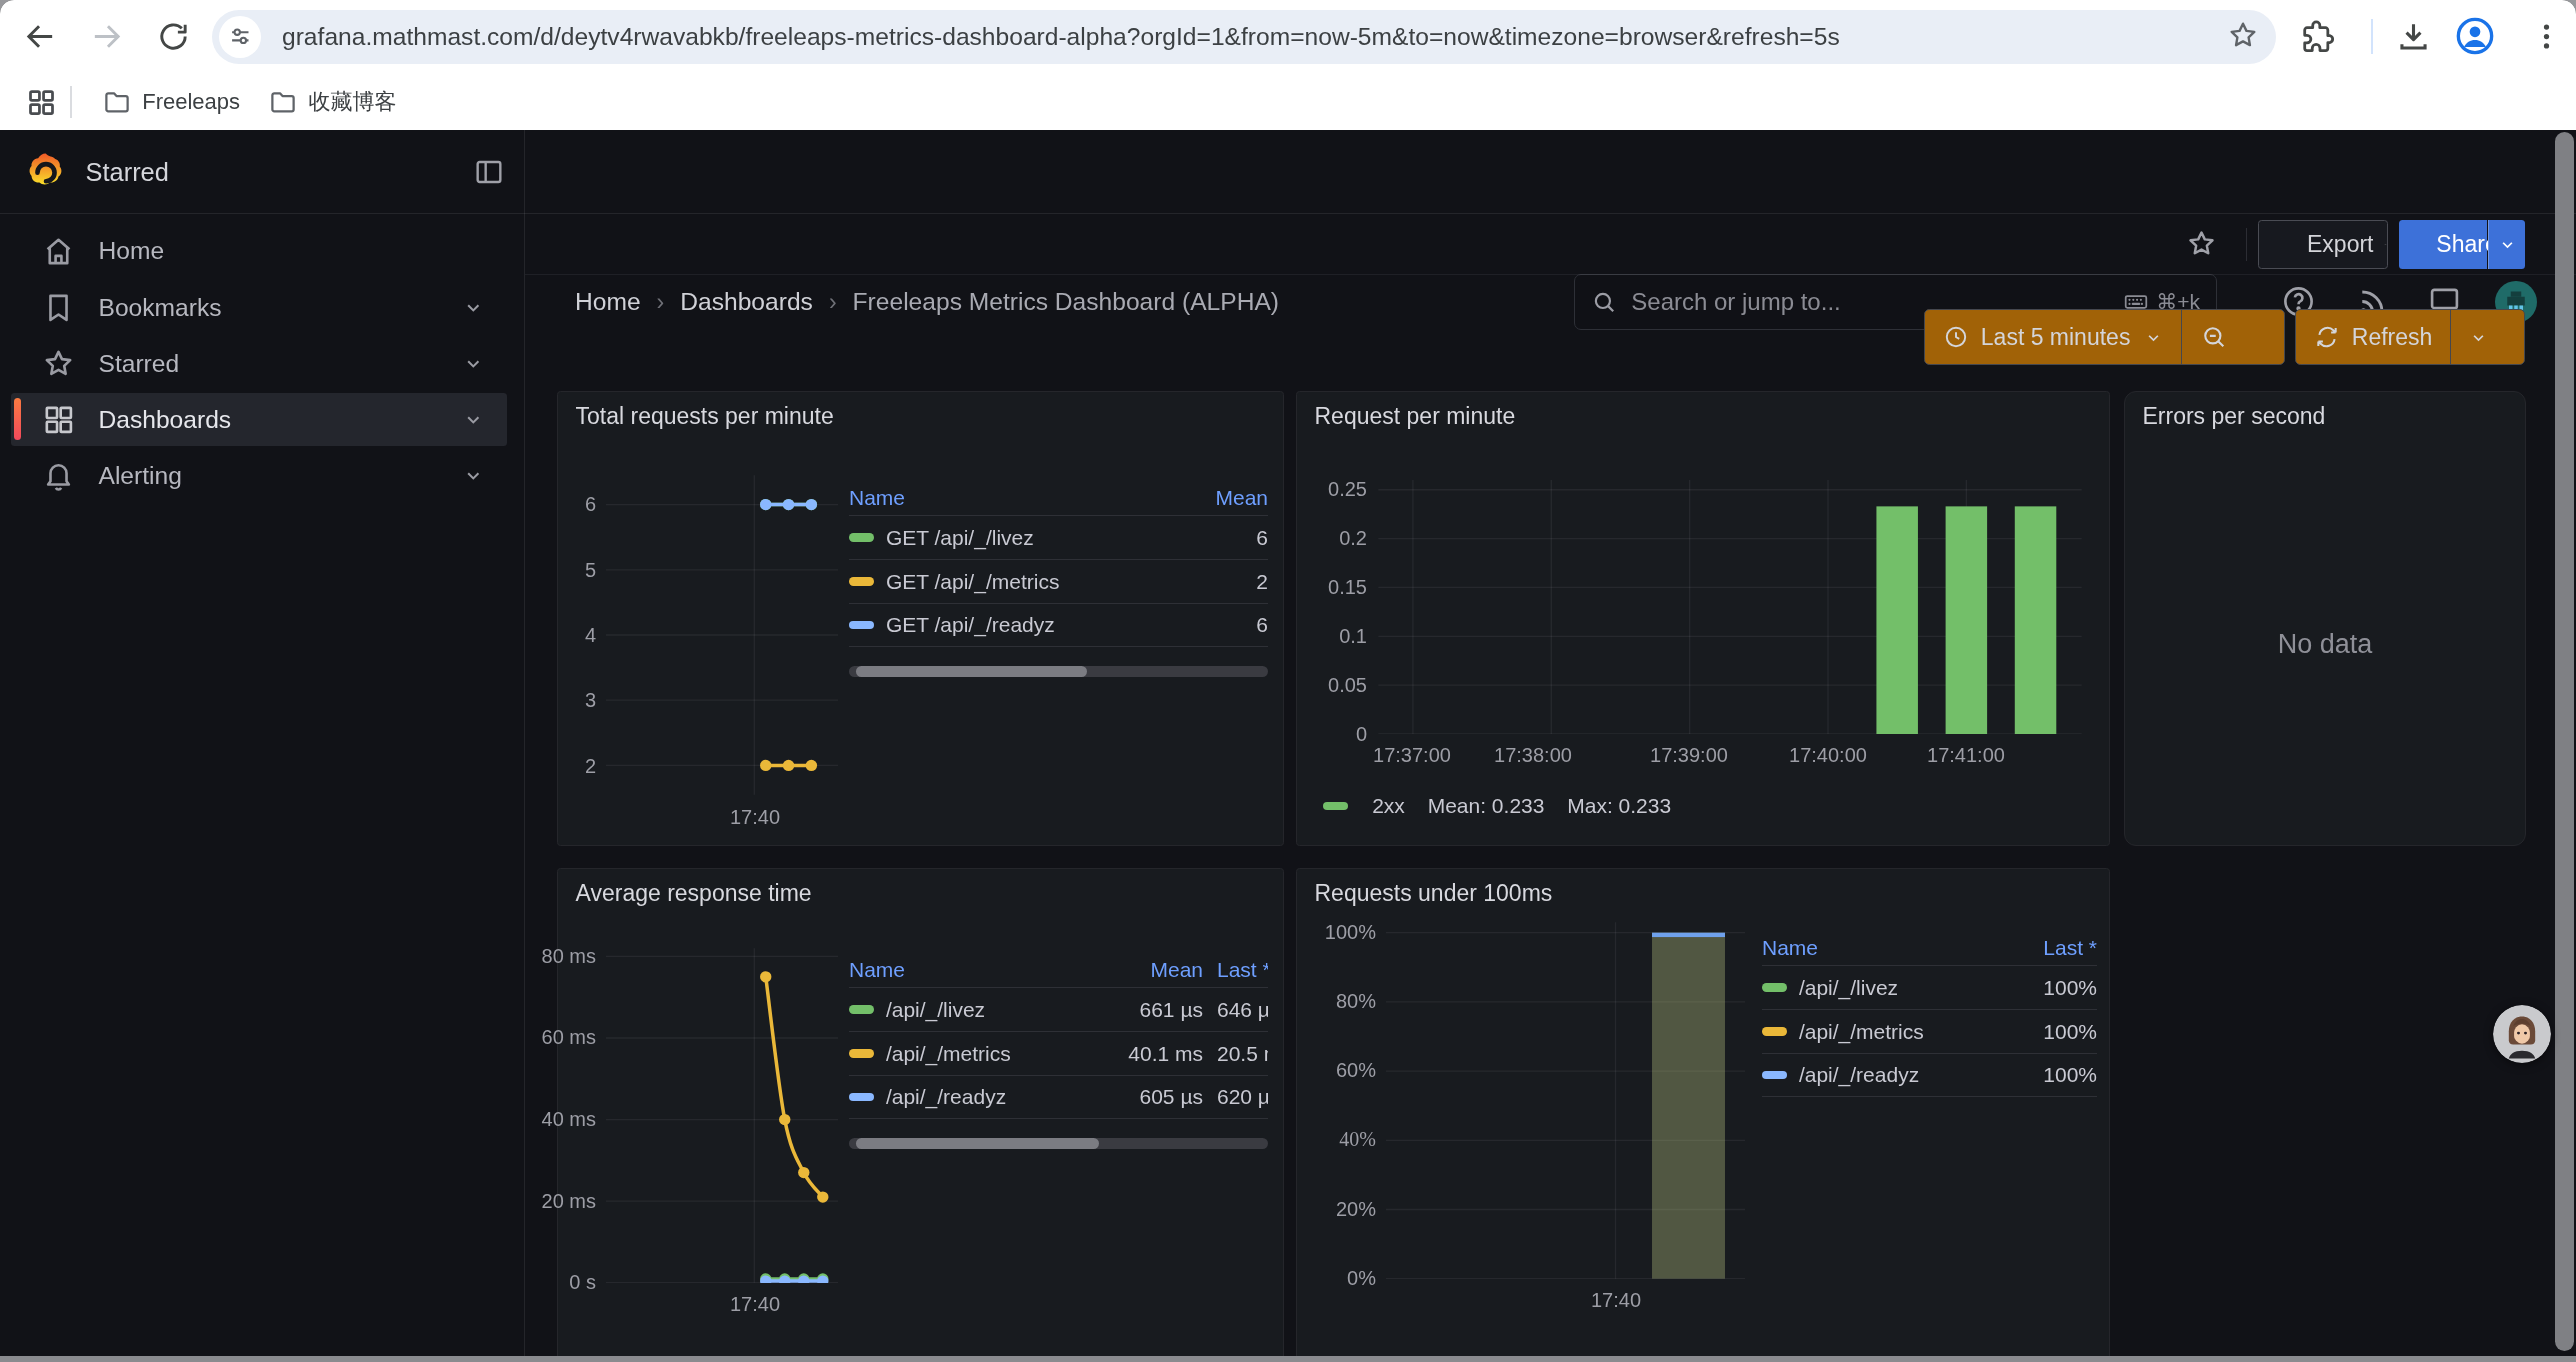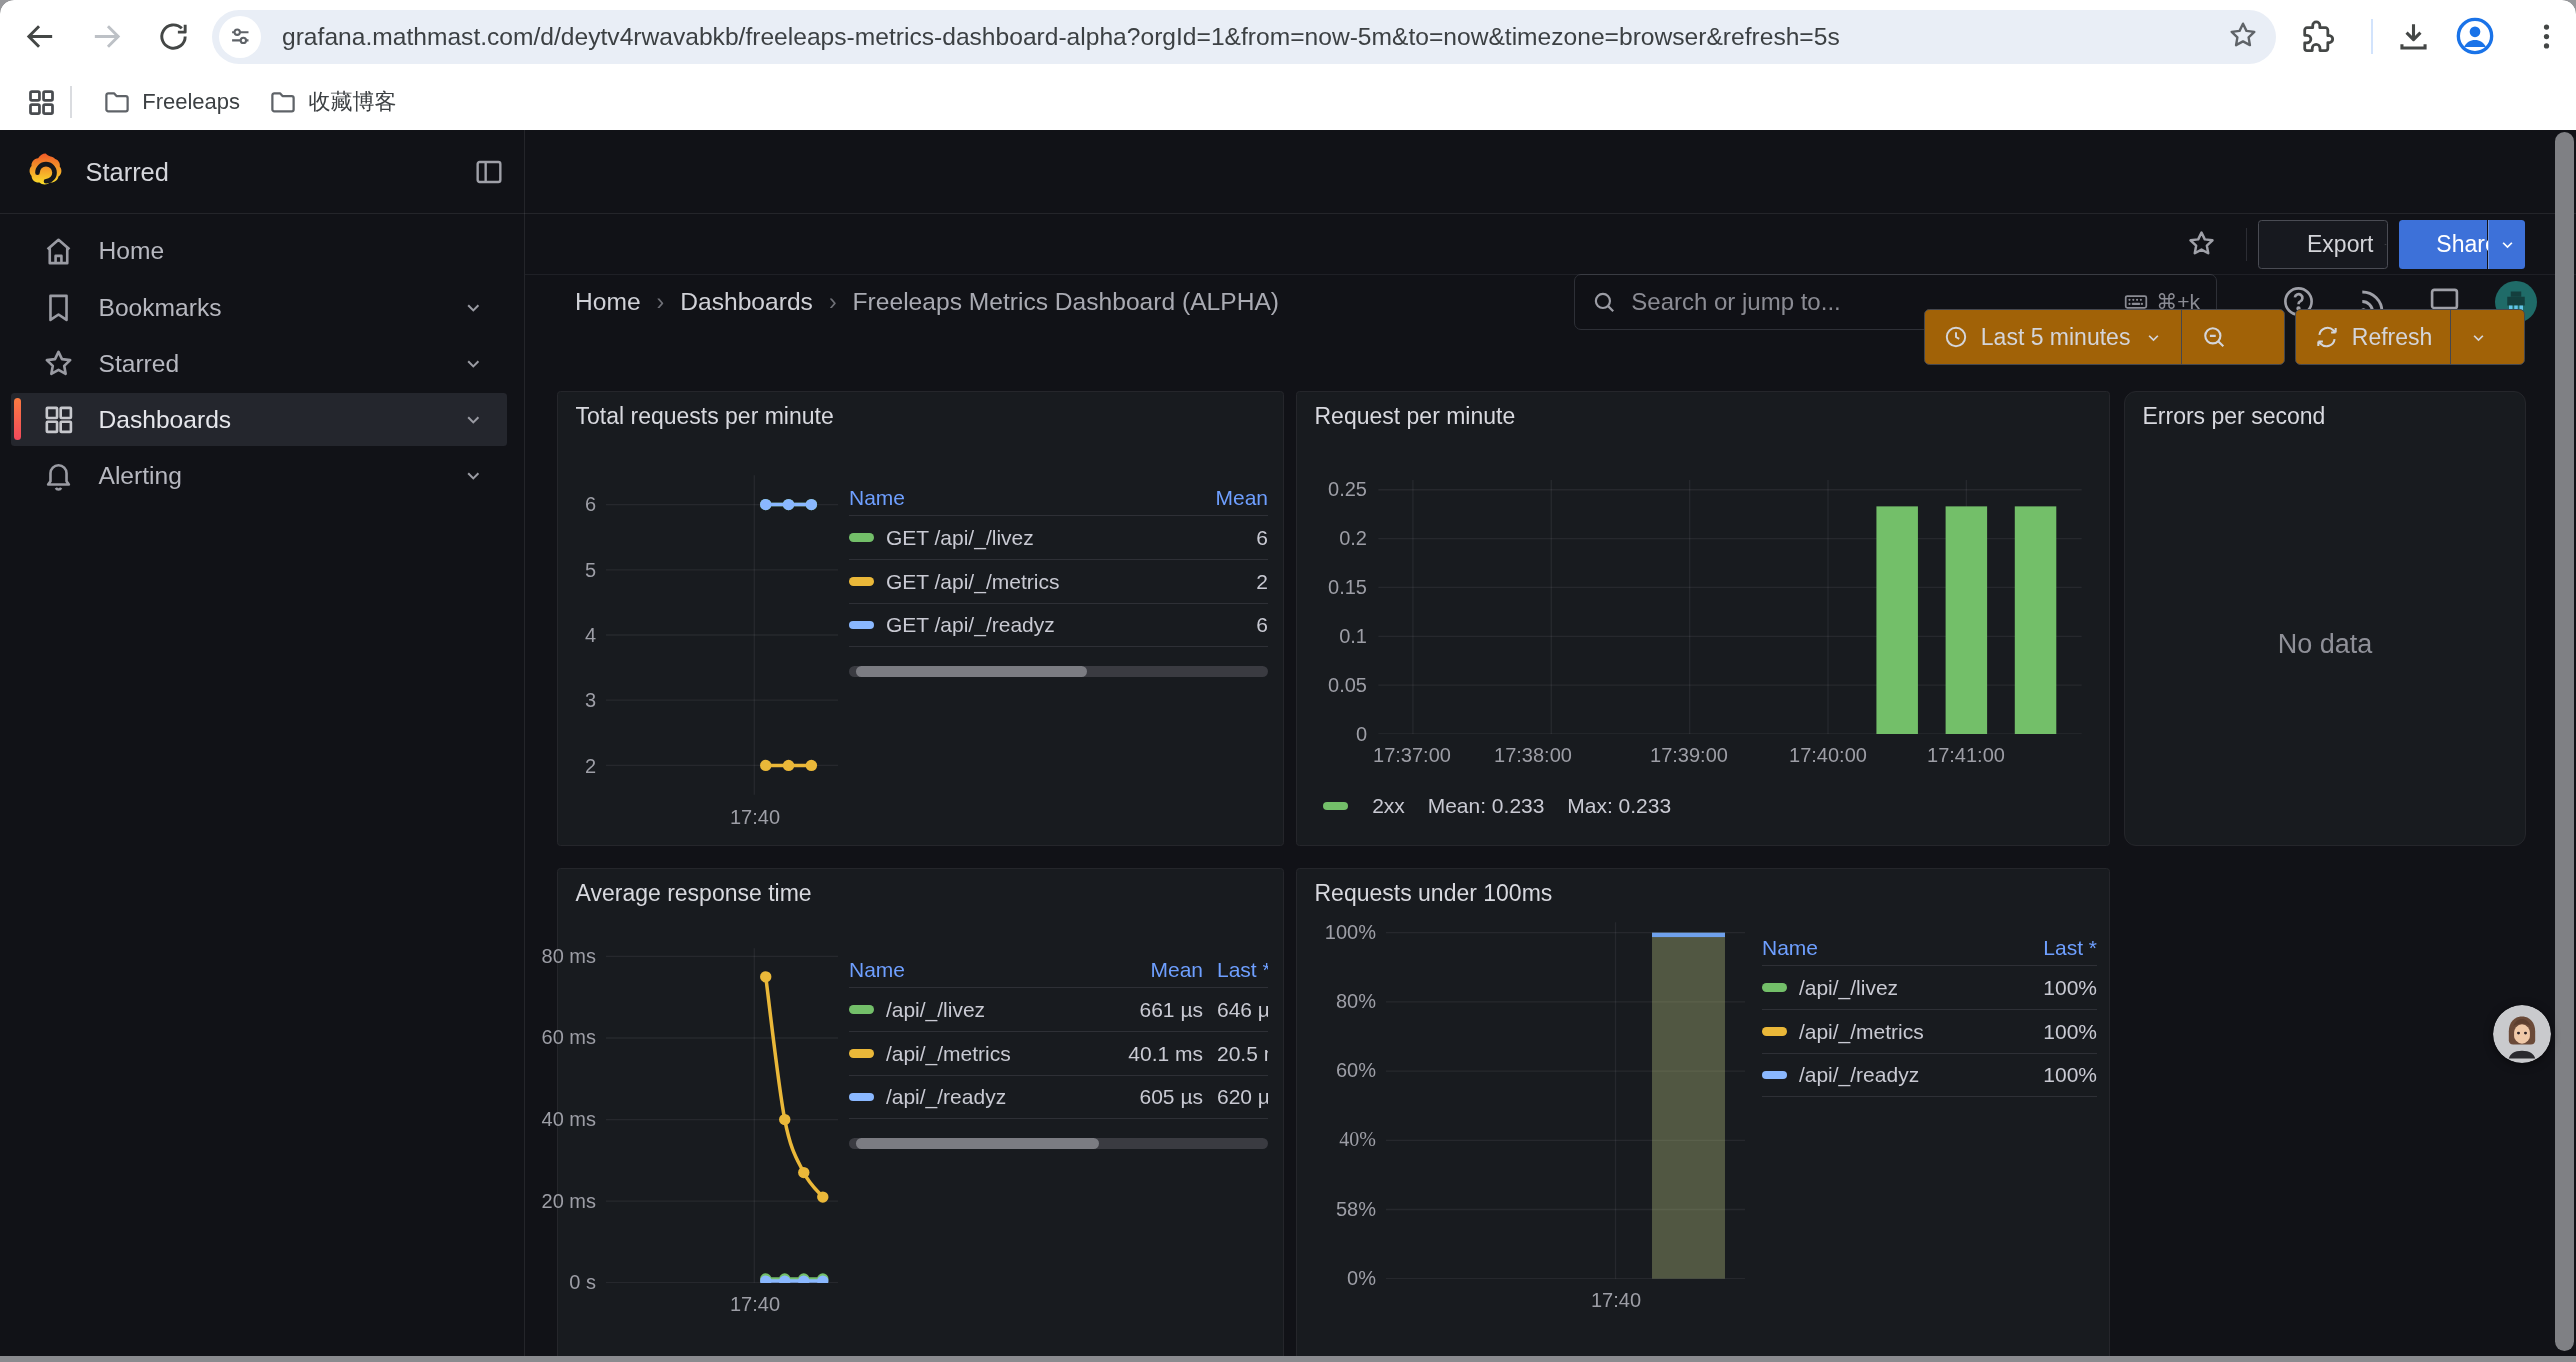--- a/index.html
+++ b/index.html
@@ -558,21 +558,21 @@
           <div class="lg-row">
             <span class="lg-cell" style="width: 210px; justify-content: flex-start;"><span class="chip" style="background: rgb(138, 184, 255);"></span>/api/_/readyz</span>
             <span class="lg-cell" style="width: 125px; justify-content: flex-end;">100%</span>
           </div>
         </div>
       </div>
   <span class="ytick" style="right: 733px; top: 52px;">100%</span>
       <span class="ytick" style="right: 733px; top: 121px;">80%</span>
       <span class="ytick" style="right: 733px; top: 190px;">60%</span>
       <span class="ytick" style="right: 733px; top: 259px; font-family: Liberation Serif, serif;">40%</span>
-      <span class="ytick" style="right: 733px; top: 329px;">58%</span>
+      <span class="ytick" style="right: 733px; top: 329px;">20%</span>
       <span class="ytick" style="right: 733px; top: 398px;">0%</span>
       <span class="xtick" style="left: 319px; top: 420px;">17:40</span>
     </div>
 
   <div class="page-scrollbar">
     <div class="page-scroll-thumb"></div>
   </div>
 
   <div class="floating-avatar">
     <svg width="58" height="58" viewBox="0 0 66 66">

